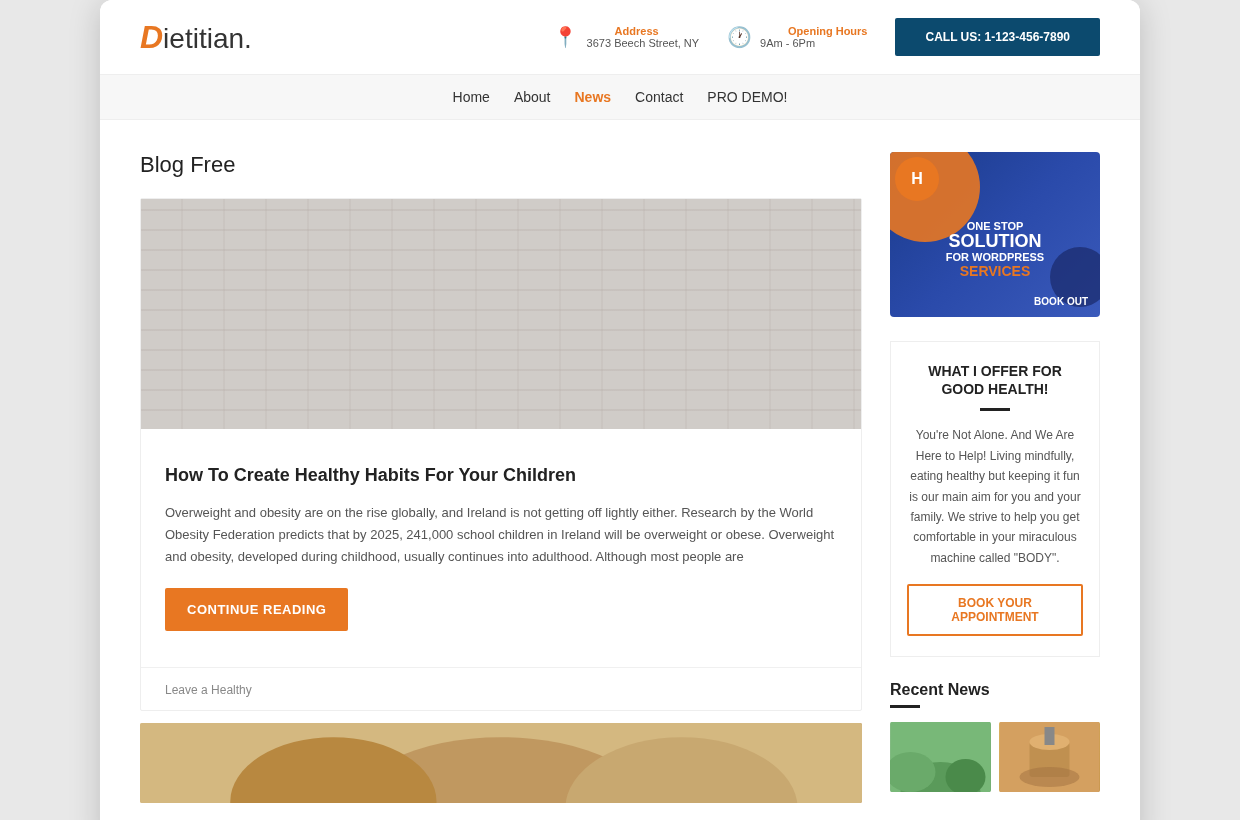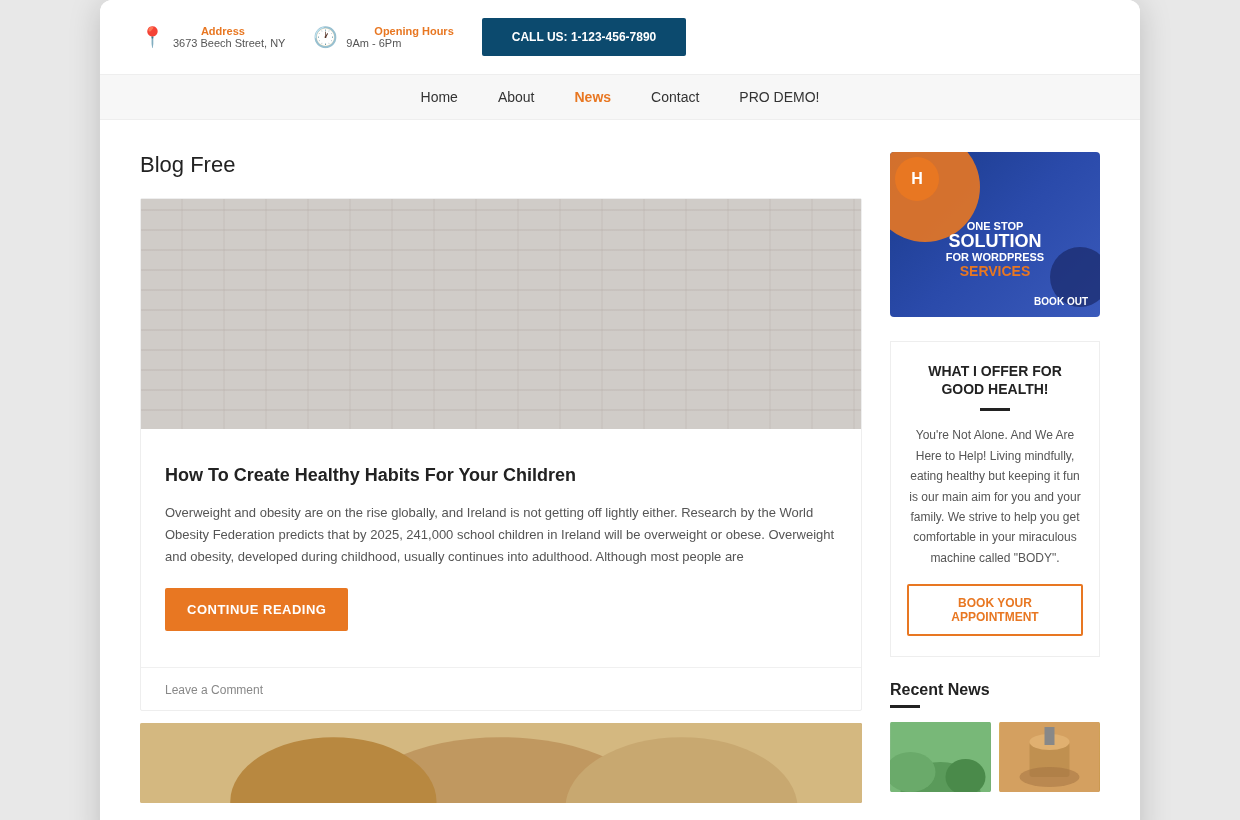--- a/index.html
+++ b/index.html
@@ -76,21 +76,21 @@
       cursor: pointer;
       border-radius: 2px;
       white-space: nowrap;
     }
     
     .site-nav {
       background: #f7f7f7;
       display: flex;
       align-items: center;
       justify-content: center;
-      gap: 40px;
+      gap: 24px;
       padding: 14px 0;
       border-bottom: 1px solid #eee;
     }
     .nav-item {
       font-size: 14px;
       color: #333;
       text-decoration: none;
       cursor: pointer;
     }
     .nav-item.active {
@@ -362,20 +362,23 @@
     .news-thumb-2 {
       background: linear-gradient(135deg, #e0c060 0%, #c09040 100%);
     }
   </style>
 </head>
 <body>
 
 <div class="browser-window">
 
   <div class="site-header">
+    <div class="logo">
+      <span class="d-letter">D</span><span>ietitian.</span>
+    </div>
     <div class="header-info">
       <div class="info-item">
         <span class="info-icon">📍</span>
         <div class="info-text-block">
           <span class="info-label">Address</span>
           <span class="info-value">3673 Beech Street, NY</span>
         </div>
       </div>
       <div class="info-item">
         <span class="info-icon">🕐</span>
@@ -477,21 +480,21 @@
           </div>
         </div>
 
         <div class="post-body">
           <h2 class="post-article-title">How To Create Healthy Habits For Your Children</h2>
           <p class="post-excerpt">Overweight and obesity are on the rise globally, and Ireland is not getting off lightly either. Research by the World Obesity Federation predicts that by 2025, 241,000 school children in Ireland will be overweight or obese. Overweight and obesity, developed during childhood, usually continues into adulthood. Although most people are</p>
           <button class="continue-btn">CONTINUE READING</button>
         </div>
 
         <div class="post-footer">
-          <span class="leave-comment">Leave a Comment</span>
+          <span class="leave-comment">Leave a Healthy</span>
         </div>
       </div>
 
       <div class="post-card-partial">
         <div class="partial-image">
           <svg width="100%" height="80" viewBox="0 0 560 80" preserveAspectRatio="xMidYMid slice">
             <rect width="560" height="80" fill="#d4b880"></rect>
             <ellipse cx="280" cy="80" rx="120" ry="60" fill="#c09860"></ellipse>
             <ellipse cx="150" cy="70" rx="80" ry="50" fill="#b88840"></ellipse>
             <ellipse cx="420" cy="75" rx="90" ry="55" fill="#c8a870"></ellipse>

